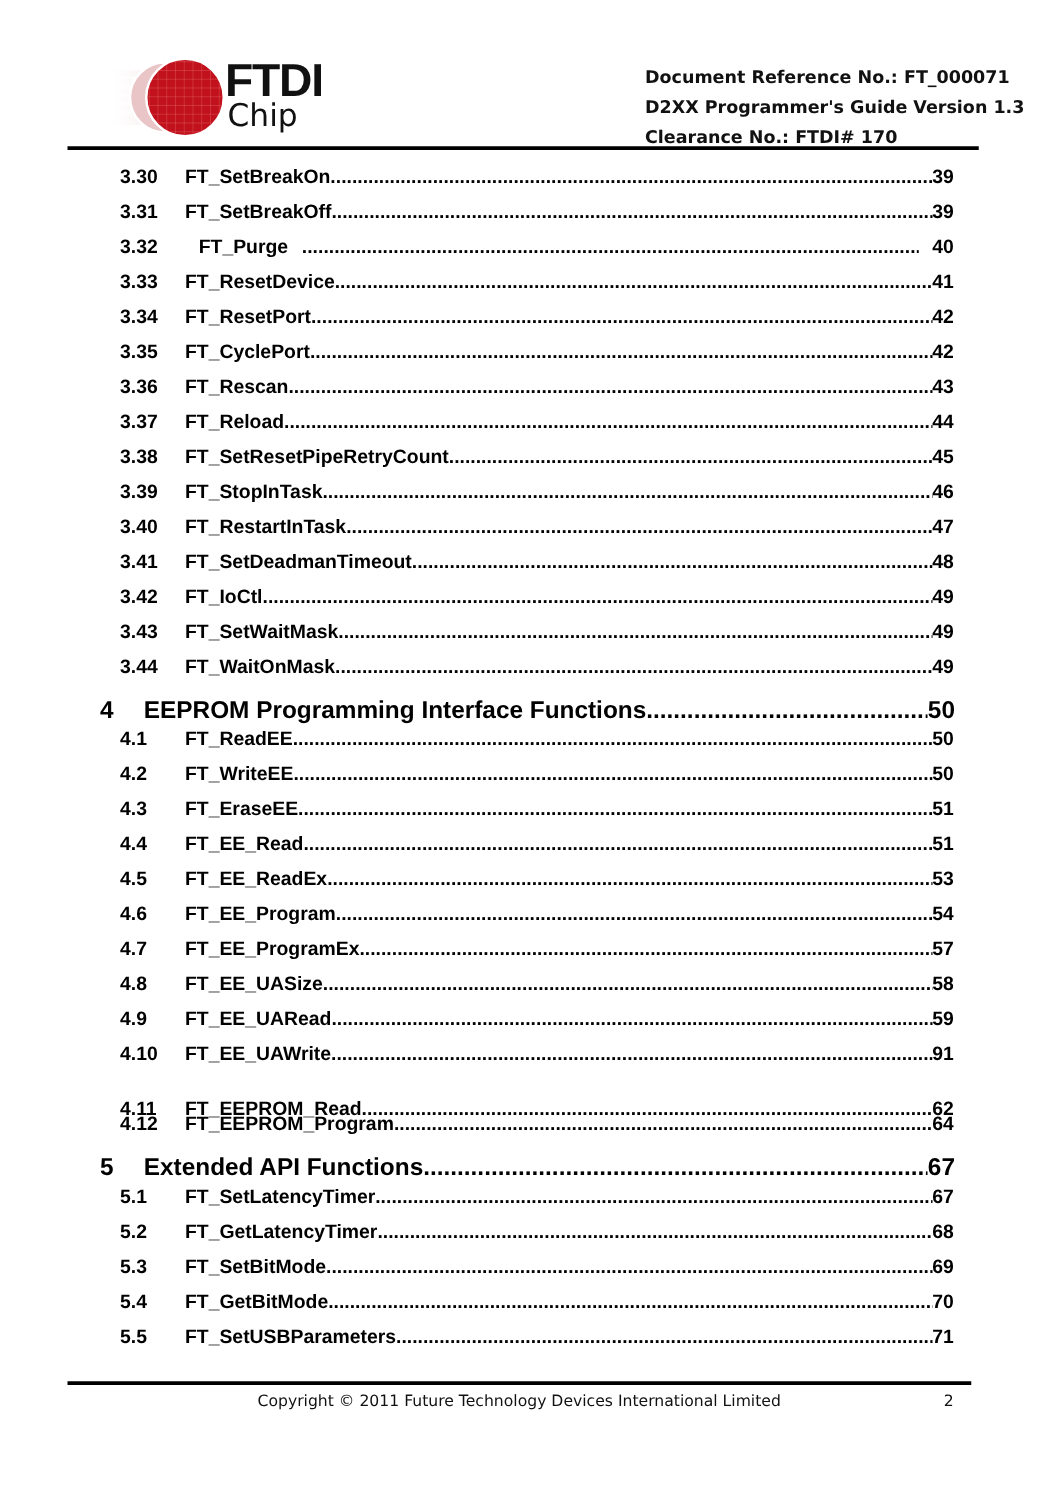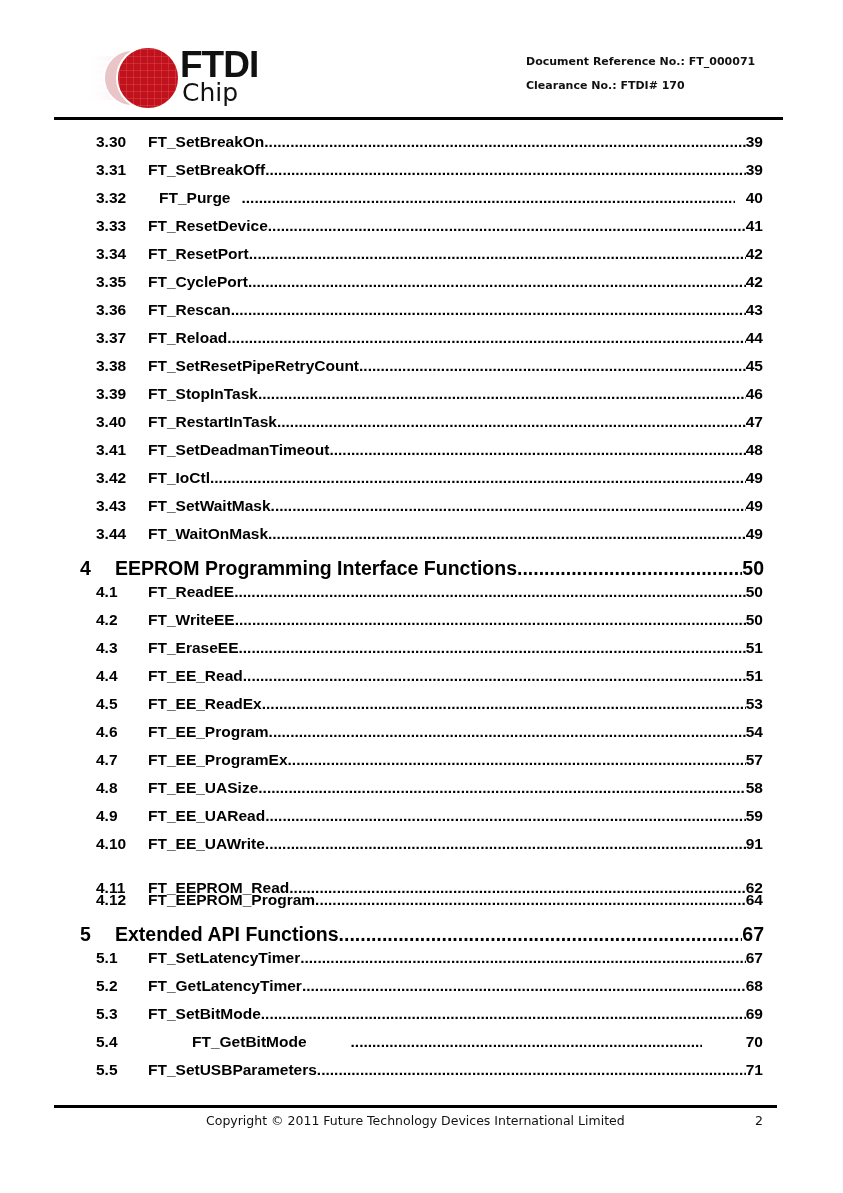--- a/index.html
+++ b/index.html
@@ -1,21 +1,21 @@
 <!DOCTYPE html>
 <html><head>
   <meta charset="utf-8">
   <style>
     html, body { margin: 0; padding: 0; background: #ffffff; }
     body { width: 843px; height: 1193px; position: relative; overflow: hidden; font-family: "Liberation Sans", sans-serif; color: #000; }
     .logo { position: absolute; left: 84px; top: 42px; width: 170px; height: 70px; }
     .logo svg { position: absolute; left: 0; top: 0; }
     .logo-ftdi { position: absolute; left: 96px; top: 4px; font-family: "Liberation Sans", sans-serif; font-size: 37px; font-weight: bold; letter-spacing: -1px; color: #111; line-height: 1; }
     .logo-chip { position: absolute; left: 98px; top: 38px; font-family: "DejaVu Sans", sans-serif; font-size: 25px; color: #111; line-height: 1; }
-    .docref { position: absolute; left: 516px; top: 50px; font-family: "DejaVu Sans", sans-serif; font-weight: bold; font-size: 11px; line-height: 24px; color: #111; margin-left: 10px; }
+    .docref { position: absolute; left: 516px; top: 50px; font-family: "DejaVu Sans", sans-serif; font-weight: bold; font-size: 14px; line-height: 24px; color: #111; }
     .rule-top { position: absolute; left: 54px; top: 117px; width: 729px; height: 3px; background: #000; }
     .toc { position: absolute; left: 0; top: 133px; width: 843px; }
     .row { position: absolute; height: 22px; display: flex; align-items: baseline; font-weight: bold; white-space: nowrap; overflow: hidden; }
     .row.sub { left: 96px; width: 667px; font-size: 15.5px; }
     .row.sub .num { width: 52px; flex: none; }
     .row.sec { left: 80px; width: 684px; font-size: 19.5px; }
     .row.sec .num { width: 35px; flex: none; }
     .title { flex: none; }
     .dots { flex: 1 1 auto; overflow: hidden; letter-spacing: 0px; min-width: 0; }
     .dots::before { content: "......................................................................................................................................................................................................"; }
@@ -49,20 +49,21 @@
     <circle cx="48" cy="36" r="28" fill="#e9c5c7" stroke="#ffffff" stroke-width="2"></circle>
     <circle cx="64" cy="36" r="31" fill="#c0111c" stroke="#ffffff" stroke-width="2"></circle>
     <circle cx="64" cy="36" r="30" fill="url(#grid)"></circle>
   </svg>
   <div class="logo-ftdi">FTDI</div>
   <div class="logo-chip">Chip</div>
 </div>
 
 <div class="docref">
   <div>Document Reference No.: FT_000071</div>
+  <div>D2XX Programmer's Guide Version 1.3</div>
   <div>Clearance No.: FTDI# 170</div>
 </div>
 
 <div class="rule-top"></div>
 
 <div class="toc" id="toc">
     <div class="row sub" style="top: 0px;">
       <span class="num">3.30</span>
       <span class="title">FT_SetBreakOn</span>
       <span class="dots"></span>
@@ -247,21 +248,21 @@
       <span class="title">FT_GetLatencyTimer</span>
       <span class="dots"></span>
       <span class="page">68</span>
     </div>
     <div class="row sub" style="top: 872px;">
       <span class="num">5.3</span>
       <span class="title">FT_SetBitMode</span>
       <span class="dots"></span>
       <span class="page">69</span>
     </div>
-    <div class="row sub" style="top: 900px; gap: 44px;">
+    <div class="row sub" style="top: 900px;">
       <span class="num">5.4</span>
       <span class="title">FT_GetBitMode</span>
       <span class="dots"></span>
       <span class="page">70</span>
     </div>
     <div class="row sub" style="top: 928px;">
       <span class="num">5.5</span>
       <span class="title">FT_SetUSBParameters</span>
       <span class="dots"></span>
       <span class="page">71</span>

